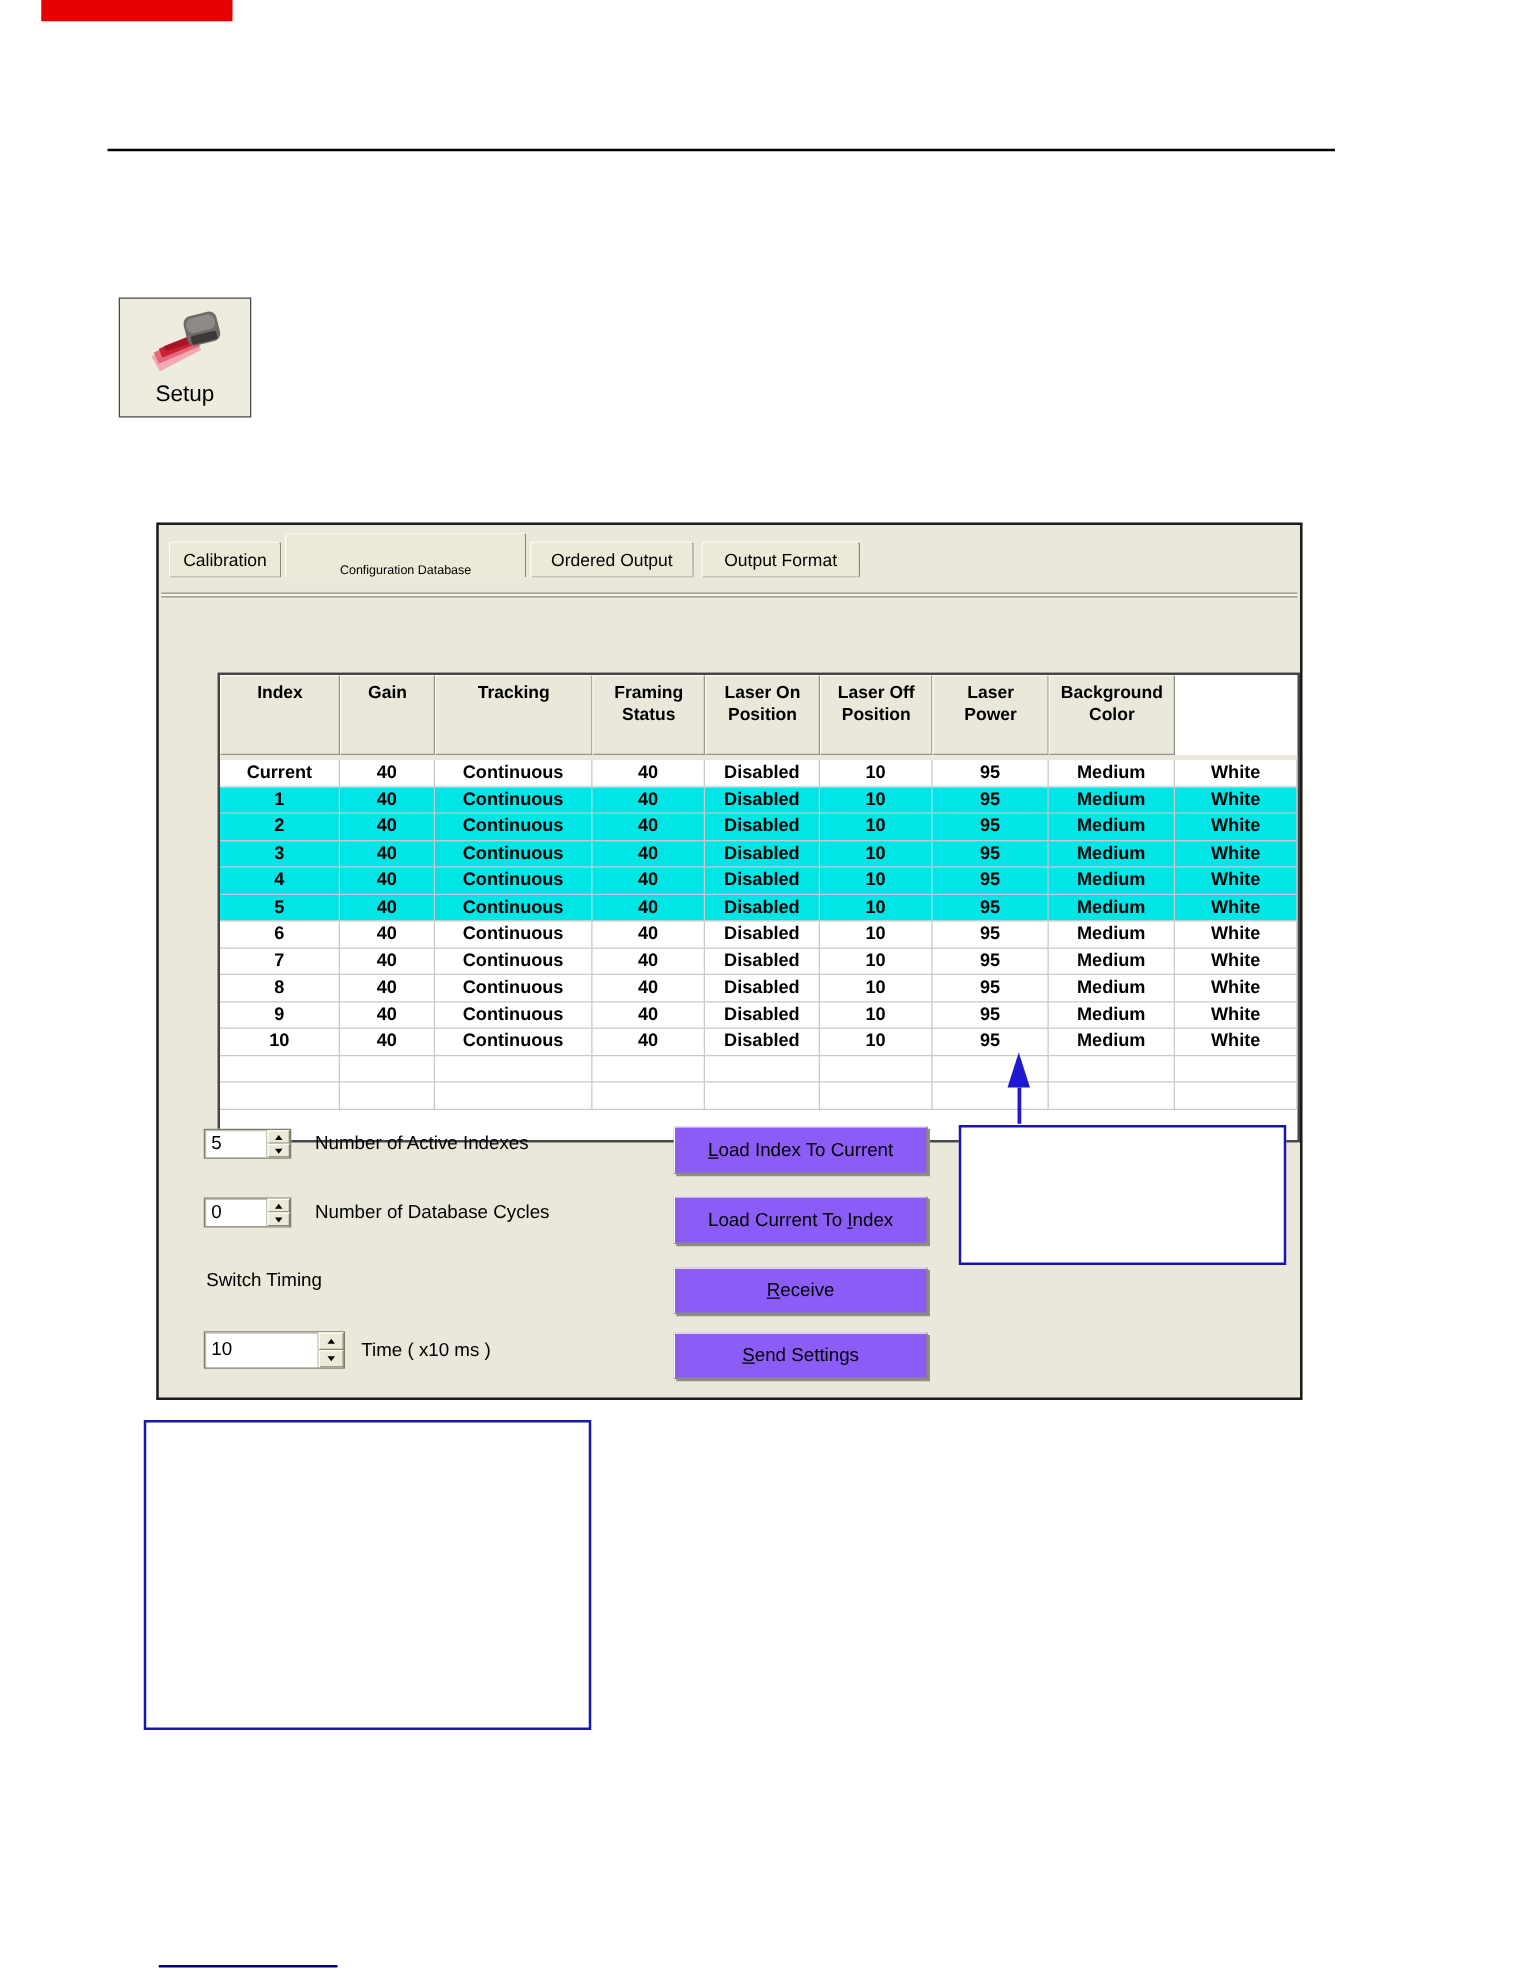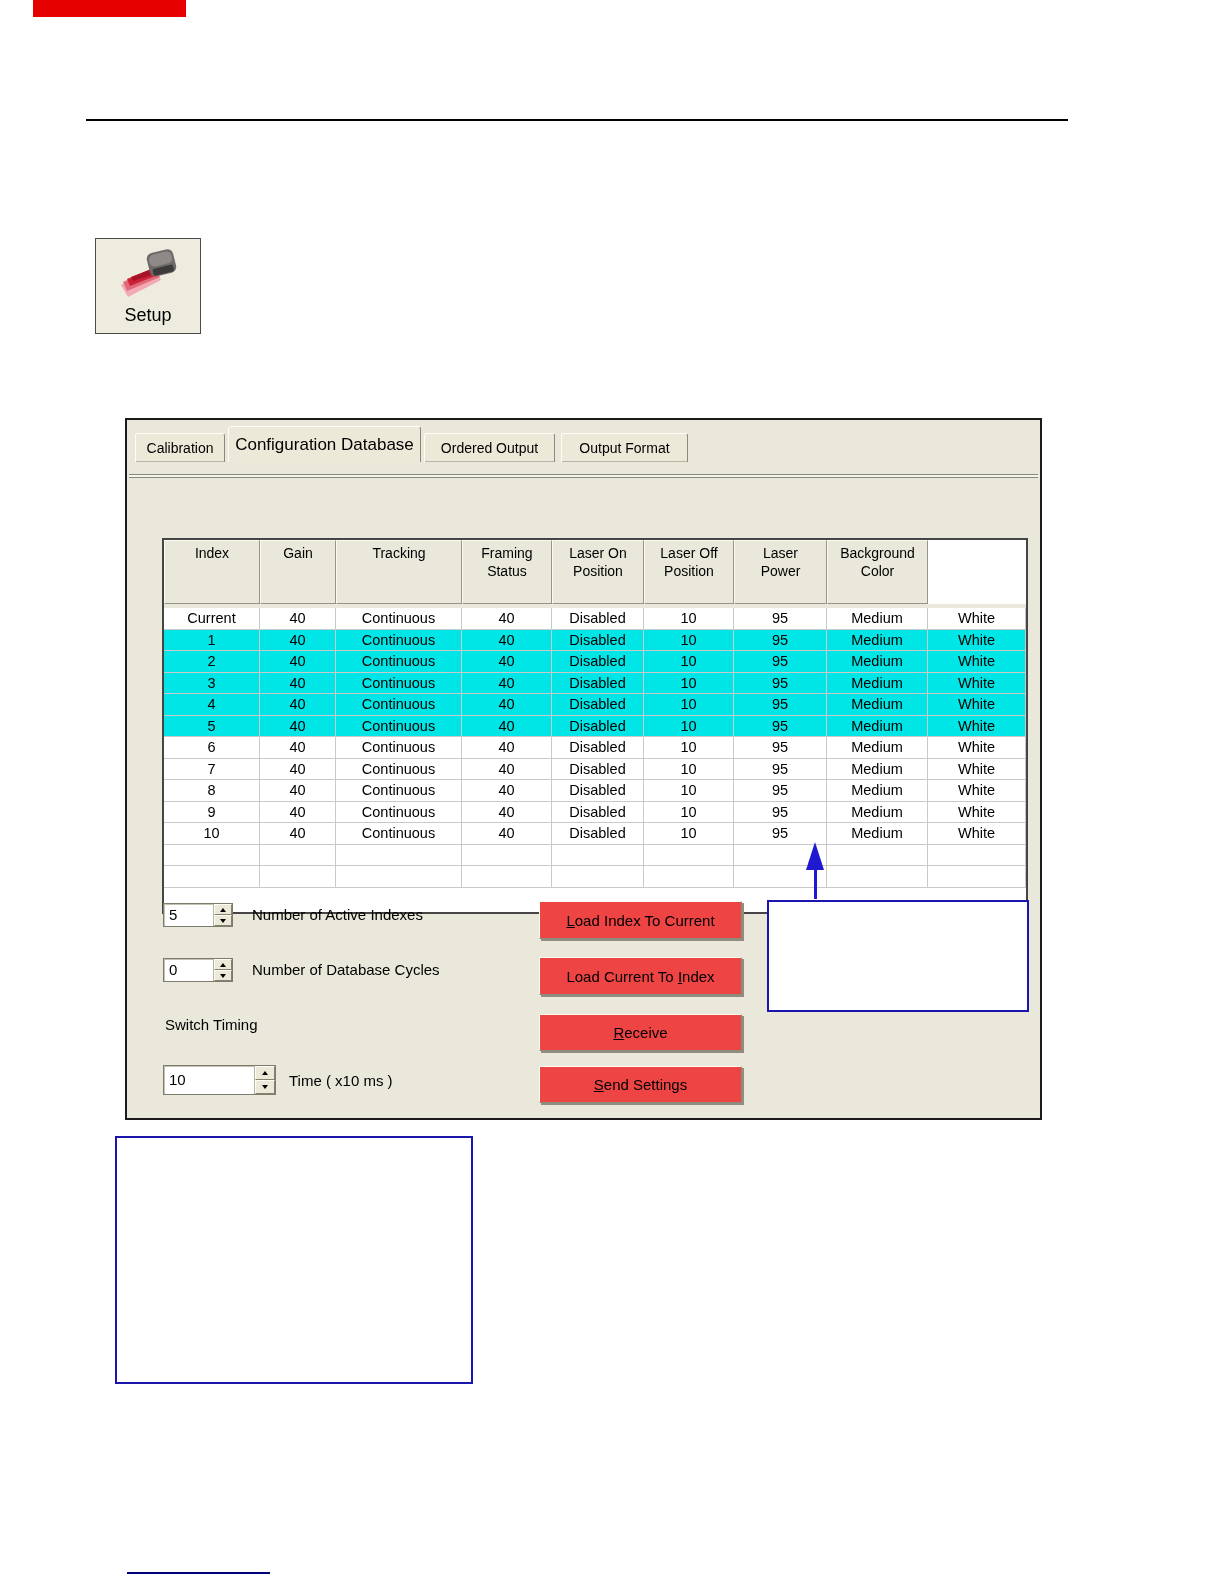--- a/index.html
+++ b/index.html
@@ -19,28 +19,28 @@
   #setup-label{font-size:18px;margin-top:2px;}
 
   
   #panel{left:112px;top:418px;width:917px;height:702px;background:var(--panel);
          border:2px solid #1b1b1b;box-sizing:border-box;margin-left:13px;}
 
   .tab{position:absolute;background:#ece9d8;border:1px solid #8a887c;border-bottom:none;
        border-top-color:#fffdf4;border-left-color:#fffdf4;border-radius:3px 3px 0 0;
        font-size:14px;display:flex;align-items:center;justify-content:center;
        box-shadow:inset 0 -1px 0 #b7b5a6;}
-  .tab.active{font-size:17px;box-shadow:none;background:#ece9d8;z-index:2;}
+  .tab.active{font-size:10px;box-shadow:none;background:#ece9d8;z-index:2;align-items:flex-end;}
 
   #groove{left:2px;top:54px;width:909px;height:2px;background:#f7f6eb;
           border-top:1px solid #89877a;border-bottom:1px solid #89877a;position:absolute;}
 
   
-  #dbtable{left:35px;top:118px;width:866px;height:376px;position:absolute;background:#fff;
-           border:2px solid #454545;box-sizing:border-box;overflow:hidden;}
+  #dbtable{left:47px;top:118px;width:866px;height:376px;position:absolute;background:#fff;
+           border:2px solid #454545;box-sizing:border-box;overflow:hidden;font-weight:bold;}
   .grid9{display:grid;grid-template-columns:96px 76px 126px 90px 92px 90px 93px 101px 98px;}
   #thead{height:64px;}
   .th{background:#eae8da;border:1px solid;border-color:#fdfbf0 #97958a #97958a #fdfbf0;
       font-size:14px;text-align:center;padding-top:4px;box-sizing:border-box;
       white-space:pre-line;line-height:1.25;}
   #thead-strip{height:4px;background:#eae8da;}
   .trow{height:21.5px;}
   .trow span{display:block;border-right:1px solid #c9c9c9;border-bottom:1px solid #c9c9c9;
       font-size:14.5px;text-align:center;line-height:20.5px;height:21.5px;box-sizing:border-box;
       overflow:hidden;}
@@ -52,21 +52,21 @@
            box-shadow:inset 1px 1px 0 #c2c1b2;display:flex;box-sizing:border-box;}
   .spin-val{flex:1;font-size:15px;padding:2px 0 0 5px;}
   .spin-btns{width:18px;display:flex;flex-direction:column;border-left:1px solid #b5b3a4;}
   .spin-b{flex:1;background:#ece9d8;border:1px solid;border-color:#fffdf4 #84826f #84826f #fffdf4;
           display:flex;align-items:center;justify-content:center;}
   .tri-up{width:0;height:0;border-left:3px solid transparent;border-right:3px solid transparent;
           border-bottom:4px solid #000;}
   .tri-down{width:0;height:0;border-left:3px solid transparent;border-right:3px solid transparent;
           border-top:4px solid #000;}
 
-  .btn3d{position:absolute;background:#ef4444;border:1px solid #8c8a7c;
+  .btn3d{position:absolute;background:#8b5cf6;border:1px solid #8c8a7c;
          border-top-color:#fffdf4;border-left-color:#fffdf4;
          box-shadow:2px 2px 0 #908e7c;font-size:15px;
          display:flex;align-items:center;justify-content:center;box-sizing:border-box;}
   .btn3d .u{text-decoration:underline;}
 
   
   .callout{position:absolute;background:#fff;border:2px solid var(--navy);box-sizing:border-box;}
   #arrow{left:806px;top:842px;width:18px;height:57px;}
   #arrow .head{width:0;height:0;margin:0 auto;border-left:9px solid transparent;
                border-right:9px solid transparent;border-bottom:28px solid var(--arrow);}

